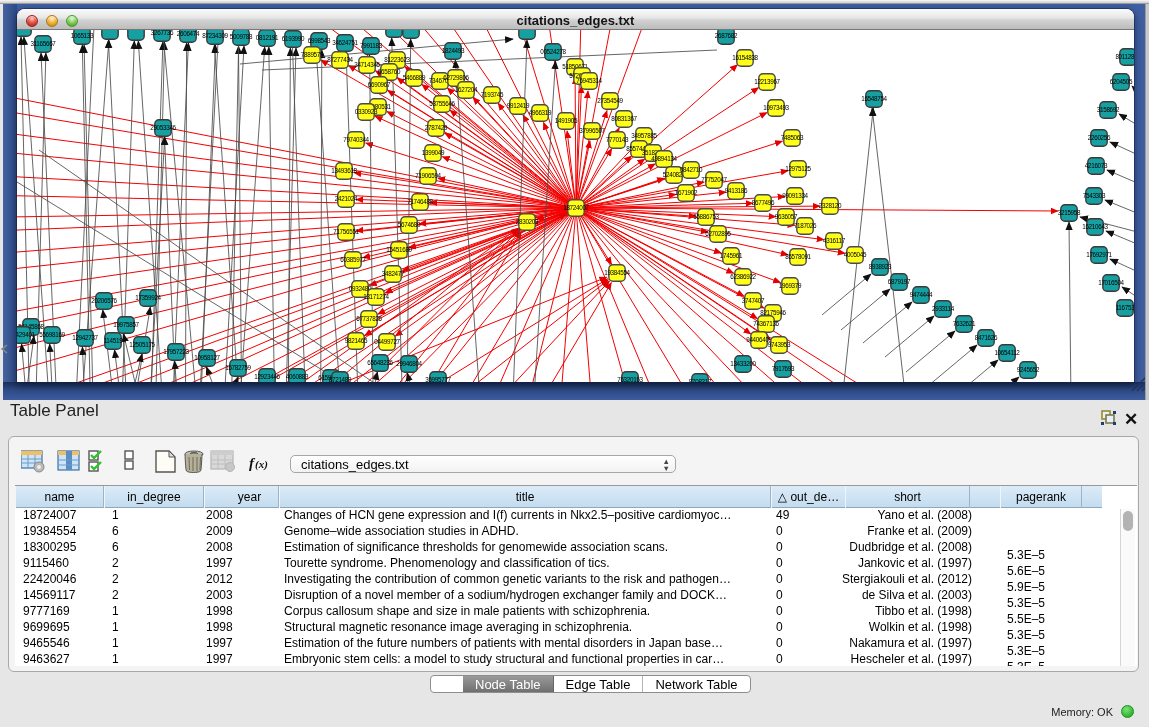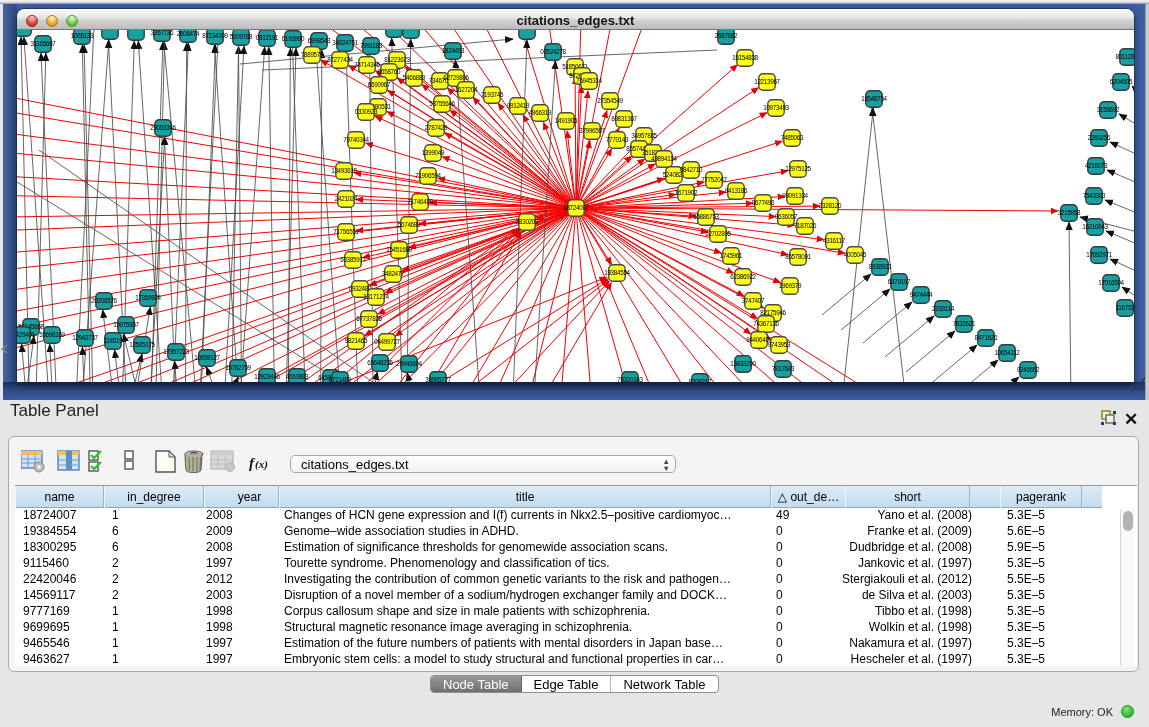--- a/index.html
+++ b/index.html
@@ -44,26 +44,26 @@
   line-height:22px; border-right:1px solid #9cb4c6; border-left:1px solid #eef5fb; }
 #tbody { position:absolute; left:0; top:22px; width:1082px; }
 .tr { position:relative; width:100%; height:16px; font-size:12px; color:#000; }
 .c { position:absolute; top:0; height:16px; line-height:15px; white-space:nowrap; overflow:hidden; }
 .c0 { left:8px; width:90px; }
 .c1 { left:97px; width:100px; }
 .c2 { left:191px; width:75px; }
 .c3 { left:269px; width:490px; }
 .c4 { left:761px; width:72px; }
 .c5 { left:802px; width:155px; text-align:right; }
-.c6 { left:992px; width:85px; }
+.c6 { left:992px; width:85px;margin-top:40px; }
 #vscroll { position:absolute; right:2px; top:23px; width:15px; height:157px;
   background:#fafafa; border-left:1px solid #d5d5d5; }
 #vthumb { position:absolute; left:2px; top:2px; width:10px; height:20px; background:#b3b3b3; border-radius:5px; }
 #tabs { position:absolute; left:430px; top:275px; height:18px; display:flex;
-  border:1px solid #8e8e8e; border-radius:4px; overflow:hidden; background:#fff; }
+  border:1px solid #8e8e8e; border-radius:4px; overflow:hidden; background:#fff;padding-left:32px; }
 .tab { font-size:13px; line-height:17px; padding:0 12px; color:#000; border-right:1px solid #b5b5b5;}
 .tab.sel { background:linear-gradient(#9a9a9a,#6f6f6f); color:#fff; border-right:1px solid #666;}
 .tab:last-child { border-right:none; }
 #mem { position:absolute; right:36px; top:306px; font-size:11px; color:#222; }
 #memdot { position:absolute; right:15px; top:305px; width:13px; height:13px; border-radius:50%;
   background:radial-gradient(circle at 40% 30%, #7fe07f, #2db82d 70%); border:1px solid #1e8c1e; }
 #rstrip { position:absolute; right:0px; top:4px; width:4px; height:396px; background:#c9c9c9; border-left:1px solid #9d9d9d;}
 </style></head>
 <body>
 <div id="topstrip"></div>

